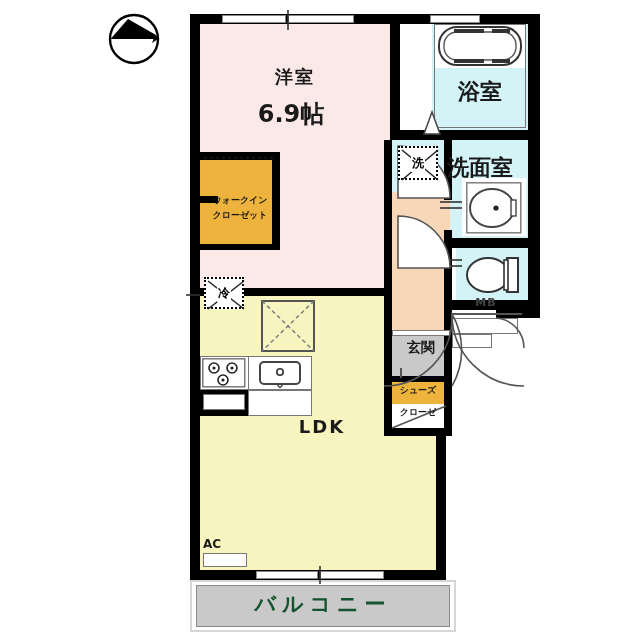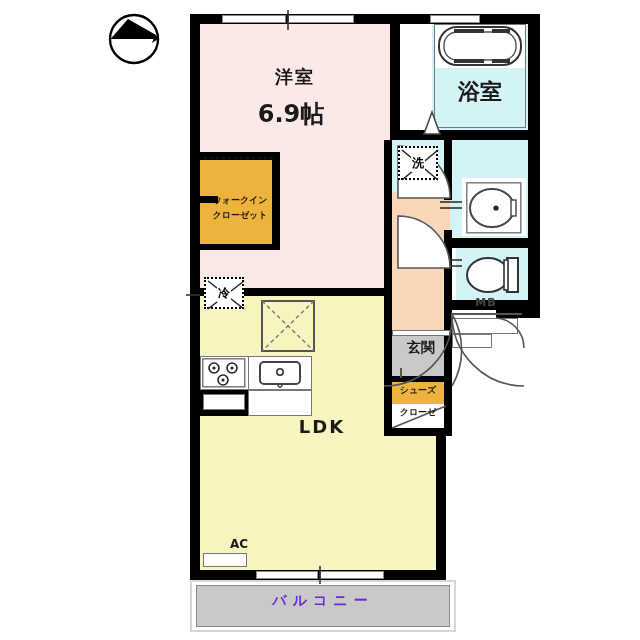--- a/index.html
+++ b/index.html
@@ -39,21 +39,21 @@
   
   #compass{position:absolute;left:108px;top:13px;width:52px;height:52px;}
 
   .t-big{font-size:18px;font-weight:700;letter-spacing:2px;}
   .t-mid{font-size:24px;font-weight:700;}
   .t-room{font-size:22px;font-weight:700;}
   .t-sm{font-size:12px;font-weight:700;}
   .t-xs{font-size:10px;font-weight:700;}
   .t-tiny{font-size:9px;font-weight:700;}
   .t-mb{font-size:11px;font-weight:700;color:#444;letter-spacing:1px;}
-  .t-bal{font-size:14px;font-weight:700;letter-spacing:6px;color:#6d28d9;}
+  .t-bal{font-size:21px;font-weight:700;letter-spacing:6px;color:#14532d;}
 </style>
 </head>
 <body>
 
 <div id="plan">
 
   <div id="compass">
     <svg viewBox="0 0 52 52" width="52" height="52">
       <circle cx="26" cy="26" r="24" fill="#ffffff" stroke="#000" stroke-width="2.4"></circle>
       <path d="M2.5 26 L50 26 L48 22 L20 6 Z" fill="#000"></path>
@@ -282,37 +282,40 @@
     <span>ウォークイン</span>
   </div>
   <div class="lbl t-tiny" style="left:198px;top:211px;width:84px;">
     <span>クローゼット</span>
   </div>
 
   <div class="lbl t-room" style="left:434px;top:80px;width:92px;">
     <span>浴室</span>
   </div>
 
+  <div class="lbl t-room" style="left:432px;top:156px;width:96px;">
+    <span>洗面室</span>
+  </div>
 
   <div class="lbl t-sm" style="left:392px;top:340px;width:58px;font-size:14px;">
     <span>玄関</span>
   </div>
 
   <div class="lbl t-tiny" style="left:389px;top:386px;width:58px;">
     <span>シューズ</span>
   </div>
   <div class="lbl t-tiny" style="left:389px;top:408px;width:58px;">
     <span>クローゼ</span>
   </div>
 
   <div class="lbl t-bal" style="left:196px;top:593px;width:254px;">
     <span>バルコニー</span>
   </div>
 
   <div class="lbl t-mb" style="left:466px;top:297px;width:40px;">
     <span>MB</span>
   </div>
 
-  <div class="lbl t-xs" style="left:203px;top:538px;width:30px;text-align:center;font-size:12px;margin-left:21px;">
+  <div class="lbl t-xs" style="left:203px;top:538px;width:30px;text-align:left;font-size:12px;">
     <span>AC</span>
   </div>
 
 </div>
 
 </body></html>

